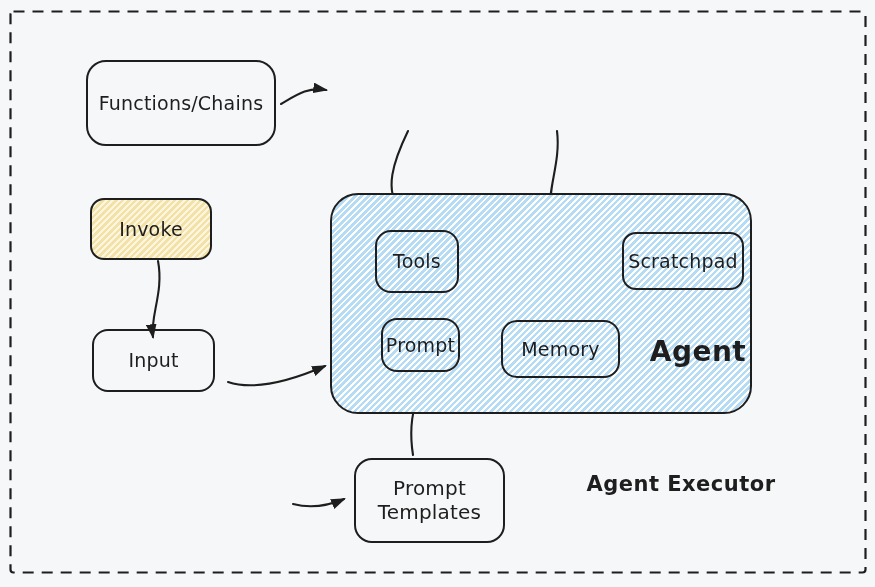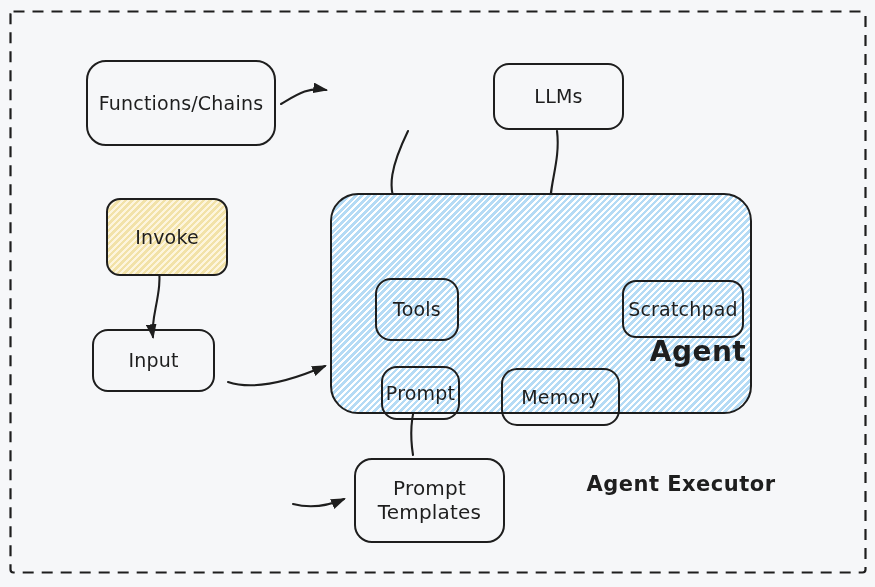--- a/index.html
+++ b/index.html
@@ -30,32 +30,31 @@
     line-height:1.18;
     letter-spacing:.2px;
     box-sizing:border-box;
     background:transparent;
     padding:2px 8px;
   }
   .node-functions{left:86px;top:60px;width:190px;height:86px;border-radius:20px;}
   .node-tool-rendering{left:344px;top:64px;width:130px;height:66px;}
   .node-llms{left:493px;top:63px;width:131px;height:67px;}
   .node-invoke{
-    left:90px;top:198px;width:122px;height:78px;border-radius:14px;
+    left:90px;top:198px;width:122px;height:62px;border-radius:14px;
     background:repeating-linear-gradient(135deg,#fdf5dd 0px,#fdf5dd 2.2px,#f2e2a8 2.2px,#f2e2a8 4.6px);
-    margin-left:16px;
   }
   .node-input{left:92px;top:329px;width:123px;height:63px;}
   .agent-container{
     position:absolute;left:330px;top:193px;width:422px;height:221px;
     border:2.4px solid #1e1e1e;border-radius:28px;
     box-sizing:border-box;
     background:repeating-linear-gradient(135deg,#ffffff 0px,#ffffff 2px,#b5dbf5 2px,#b5dbf5 4.6px);
   }
-  .agent-container .node{position:absolute;background:transparent;margin-top:48px;}
+  .agent-container .node{position:absolute;background:transparent;}
   .node-tools{left:43px;top:35px;width:84px;height:63px;}
   .node-llm{left:171px;top:37px;width:80px;height:60px;}
   .node-scratchpad{left:290px;top:37px;width:122px;height:58px;border-radius:14px;padding:2px 4px;}
   .node-prompt{left:49px;top:123px;width:79px;height:54px;}
   .node-memory{left:169px;top:125px;width:119px;height:58px;}
   .agent-label{
     position:absolute;left:316px;top:140px;width:100px;
     font-size:28px;font-weight:bold;text-align:center;
     letter-spacing:.5px;
   }
@@ -92,21 +91,20 @@
       <path d="M 158 261 C 164 292 150 316 153 337" marker-end="url(#ah)"></path>
       <path d="M 228 382 C 252 390 288 382 325 366" marker-end="url(#ah)"></path>
       <path d="M 293 504 C 312 509 330 505 344 499" marker-end="url(#ah)"></path>
       <path d="M 413 455 C 410 436 411 416 417 399" marker-end="url(#ah)"></path>
     </g>
   </svg>
 
   <div class="node node-functions">Functions/Chains</div>
 
 
-  <div class="node node-llms">LLMs</div>
 
   <div class="node node-invoke">Invoke</div>
 
   <div class="node node-input">Input</div>
 
   <div class="agent-container">
     <div class="node node-tools">Tools</div>
     <div class="node node-scratchpad">Scratchpad</div>
     <div class="node node-prompt">Prompt</div>
     <div class="node node-memory">Memory</div>

